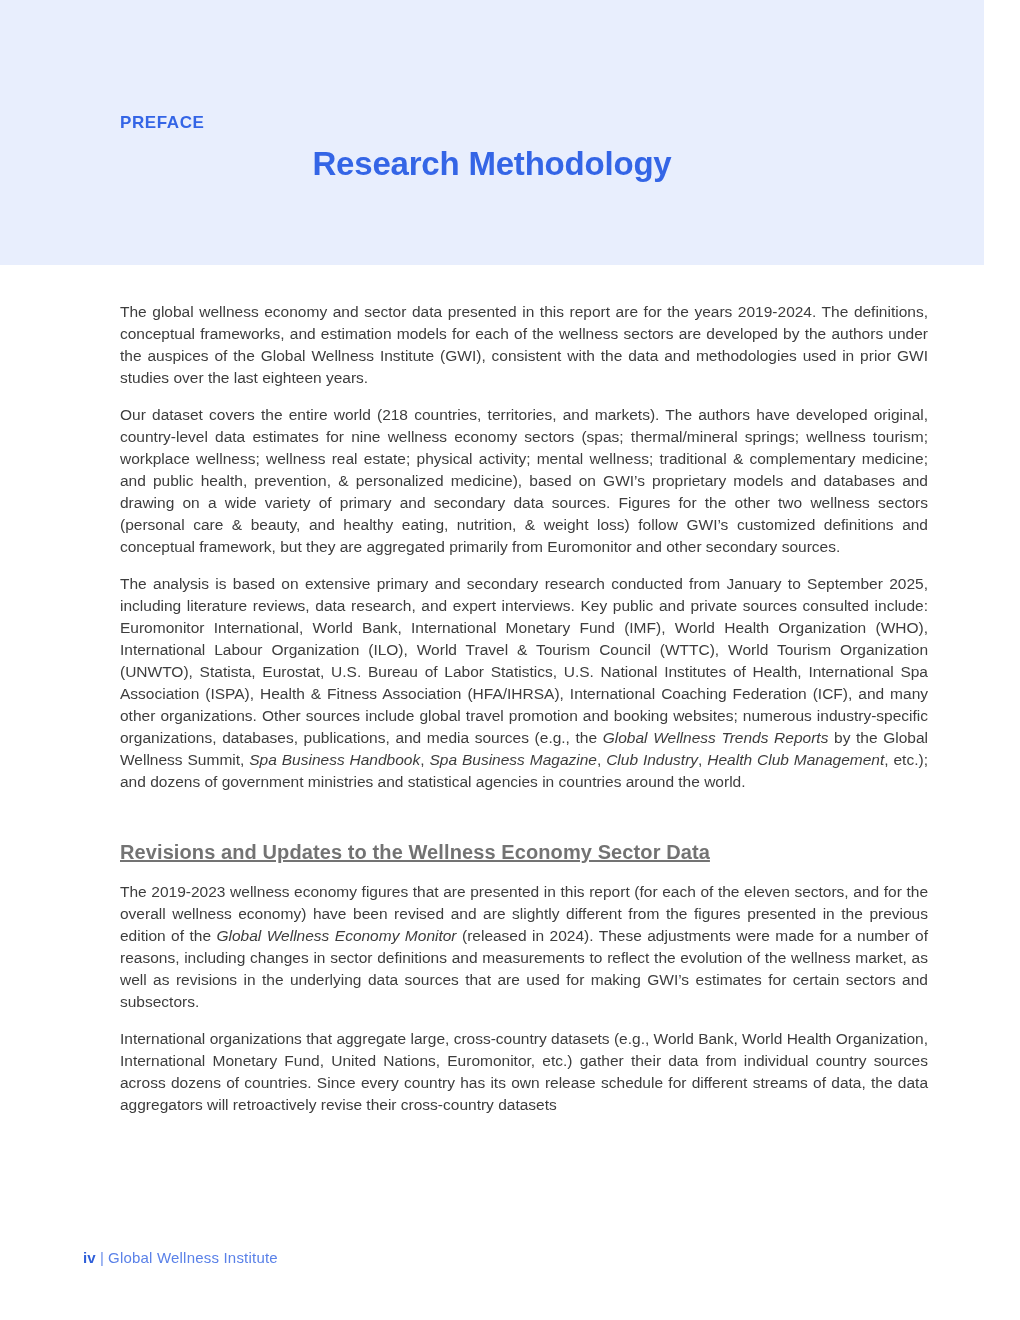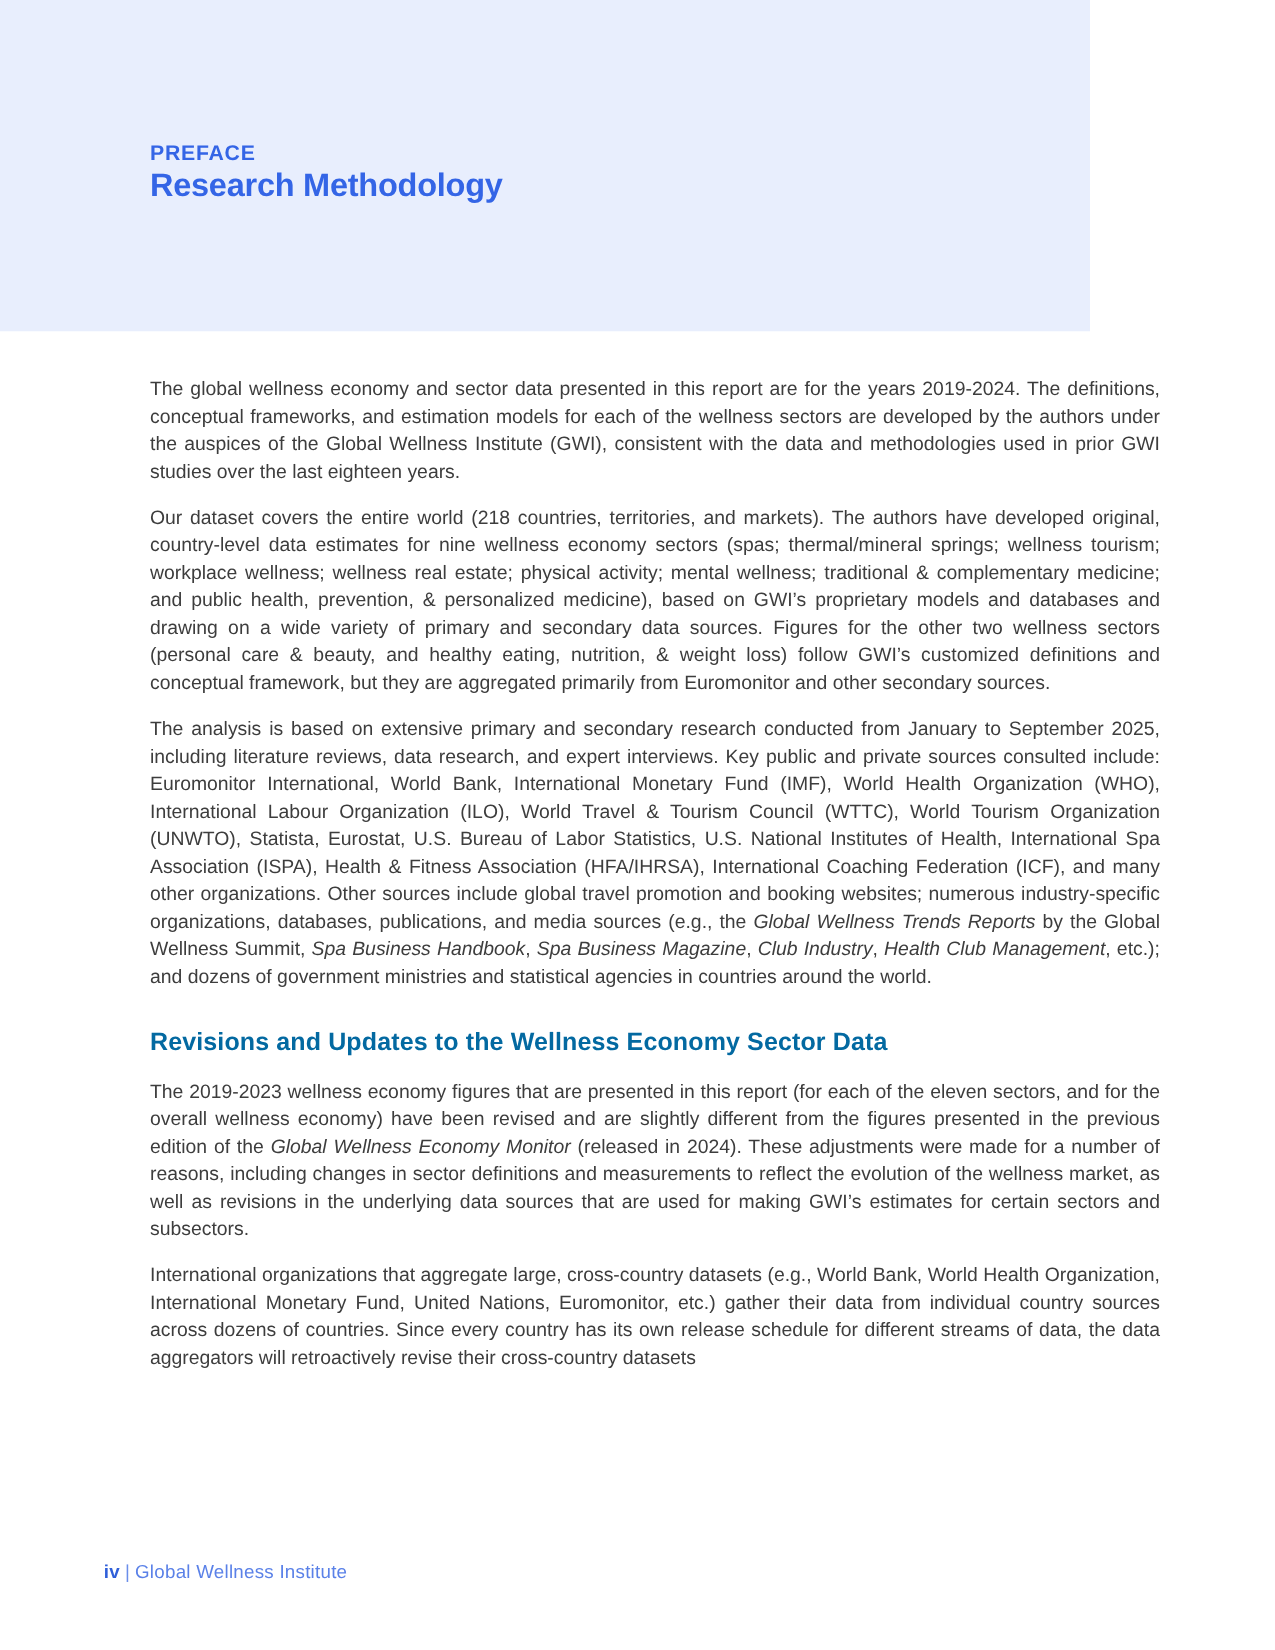--- a/index.html
+++ b/index.html
@@ -8,37 +8,38 @@
 
   .page {
     position: relative;
     width: 1020px;
     height: 1320px;
     background: #ffffff;
     overflow: hidden;
   }
 
   .hero {
-    width: 872px;
+    width: 984px;
     height: 265px;
     background: #e8eefd;
     padding: 113px 120px 0 120px;
   }
   .eyebrow {
     color: #3465e6;
     font-size: 17px;
     font-weight: 700;
     letter-spacing: 0.6px;
   }
   .page-title {
-    margin-top: 0;
+    margin-top: 12px;
     color: #3465e6;
-    font-size: 26px;
+    font-size: 33px;
     font-weight: 800;
     letter-spacing: -0.2px;
+    text-align: center;
   }
 
   .content {
     padding: 36px 92px 0 120px;
   }
   .content p {
     font-size: 15.5px;
     line-height: 22px;
     color: #3d3d3d;
     text-align: justify;
@@ -49,25 +50,26 @@
   .note {
     font-weight: 700;
     font-style: italic;
     color: #222222;
     line-height: 28px !important;
     margin-top: 20px;
     margin-bottom: 26px !important;
   }
 
   .section-heading {
-    color: #0369a1;
+    color: #737373;
     font-size: 20px;
     font-weight: 700;
-    margin: 30px 0 17px 0;
+    margin: 48px 0 17px 0;
     letter-spacing: 0.1px;
+    text-decoration: underline;
   }
 
   .footer {
     position: absolute;
     left: 83px;
     bottom: 54px;
     font-size: 15px;
     letter-spacing: 0.2px;
   }
   .footer .pg {

